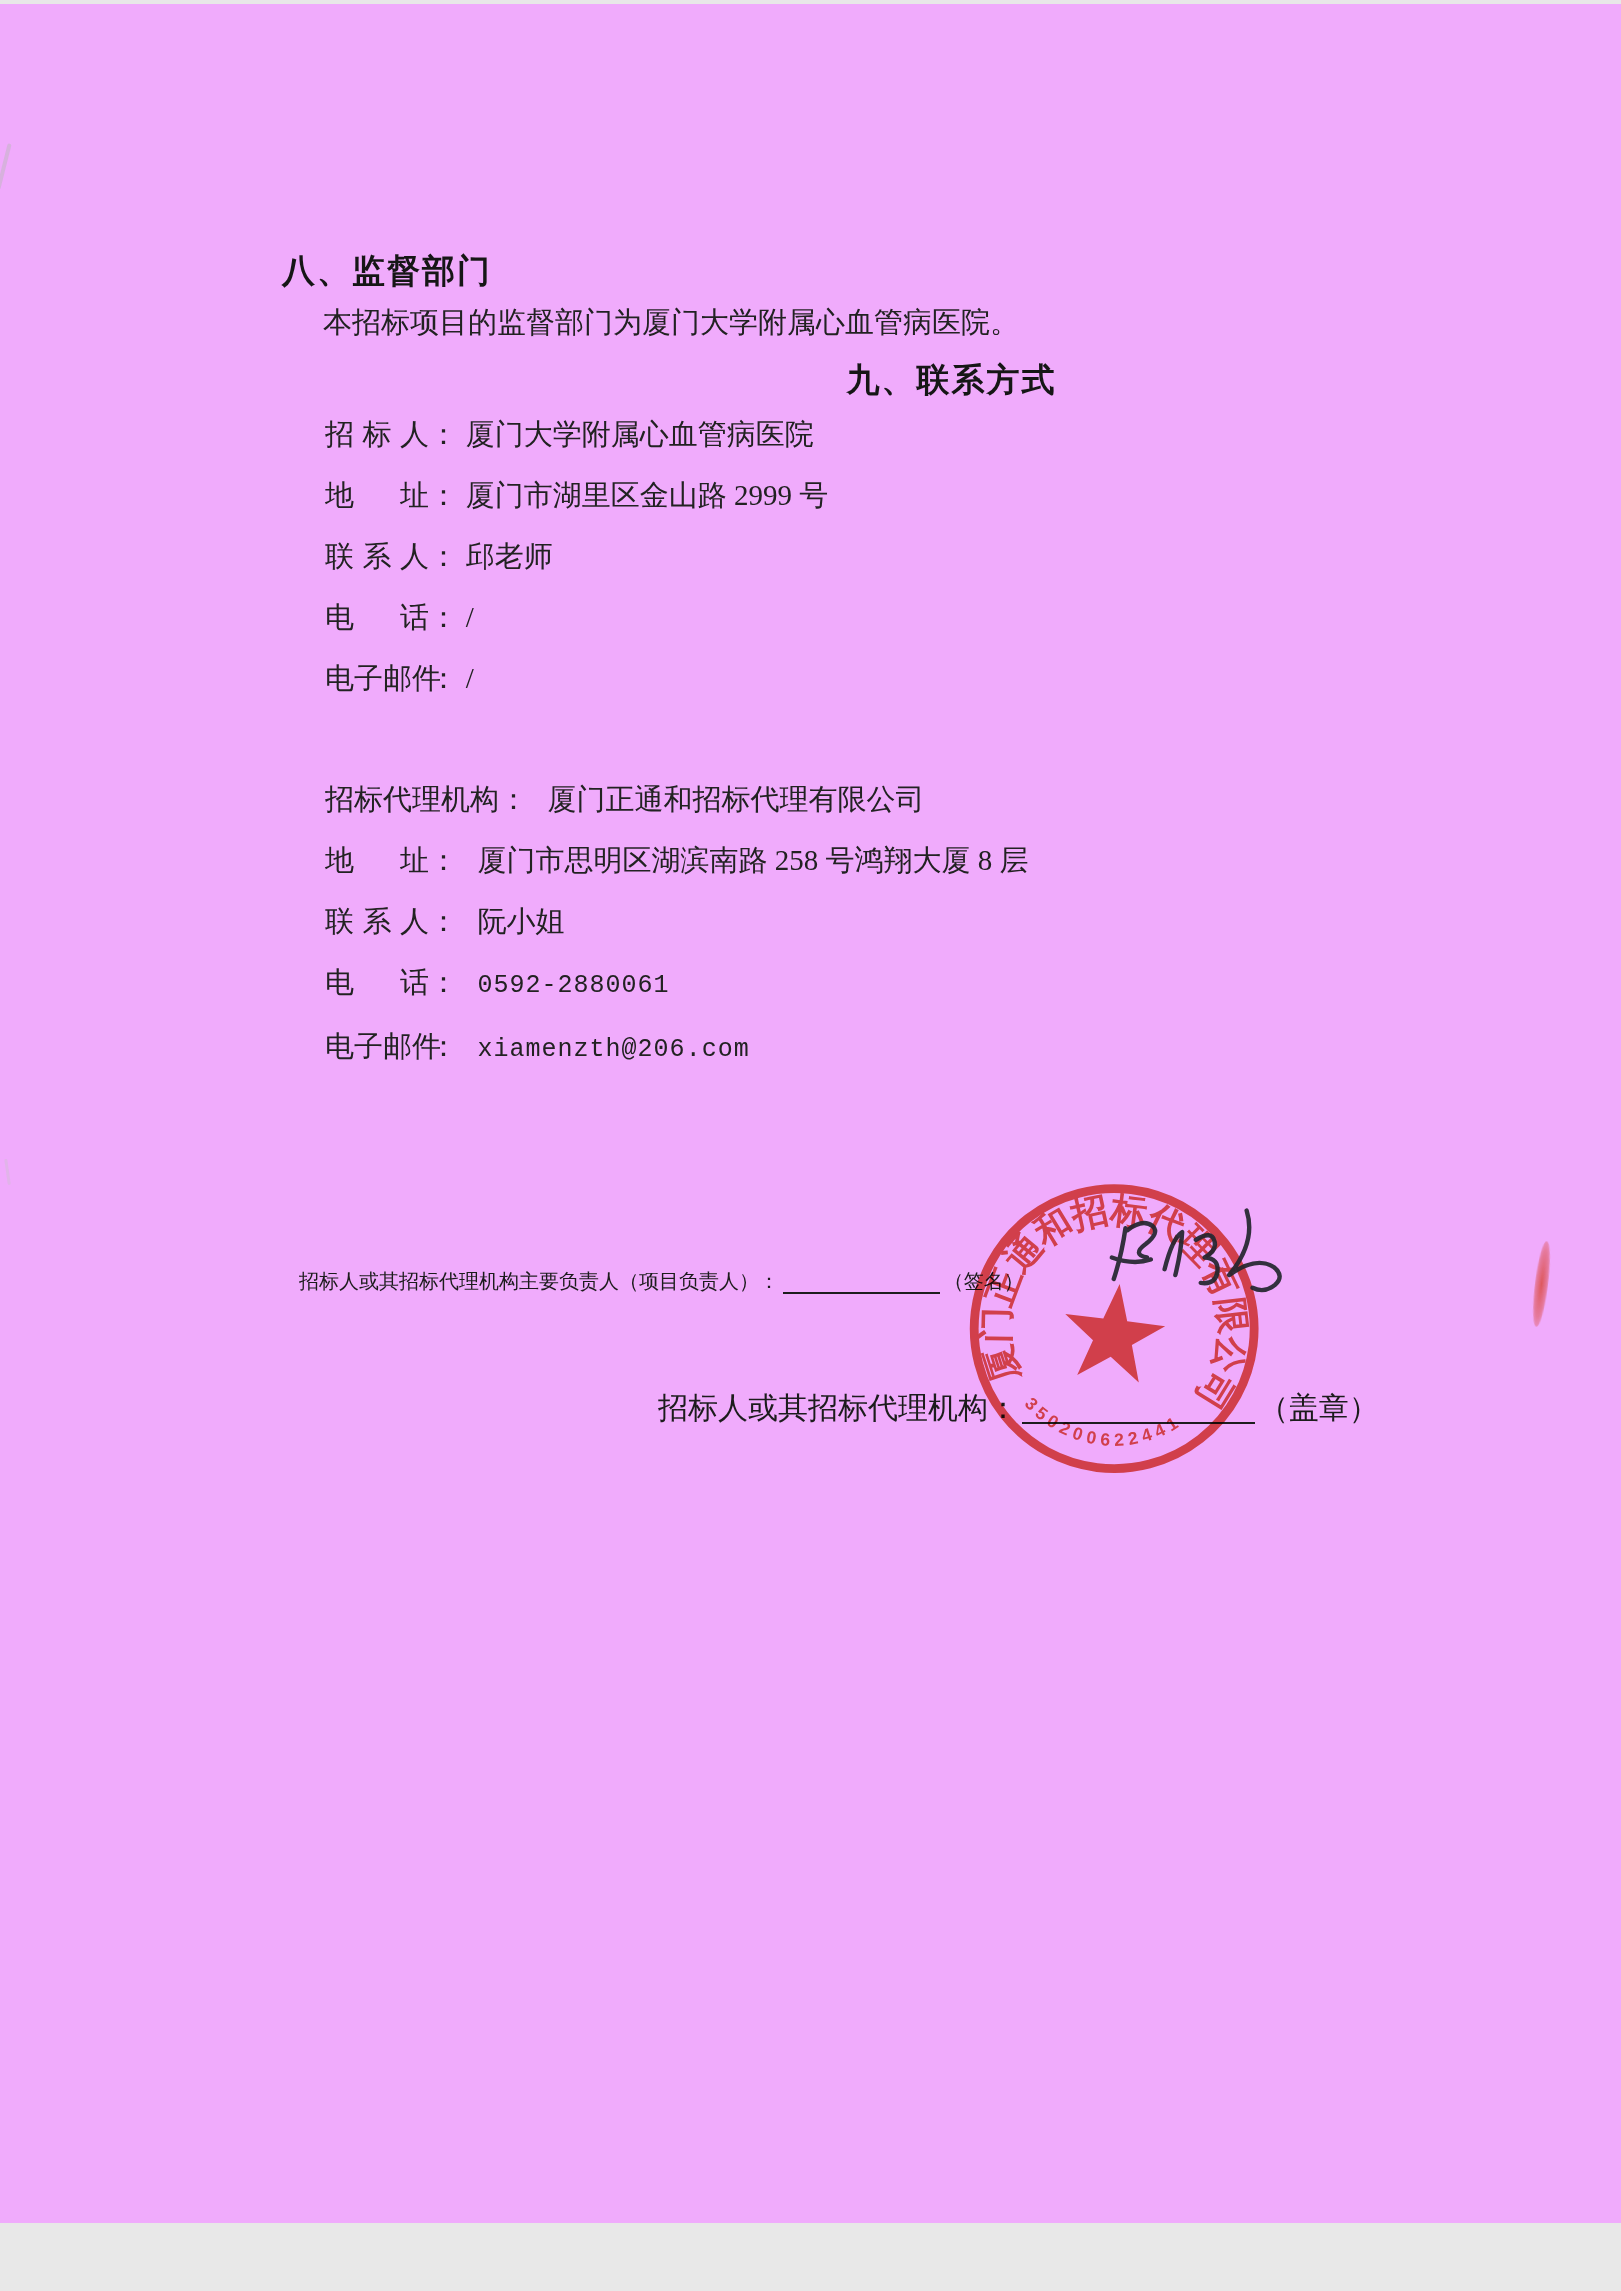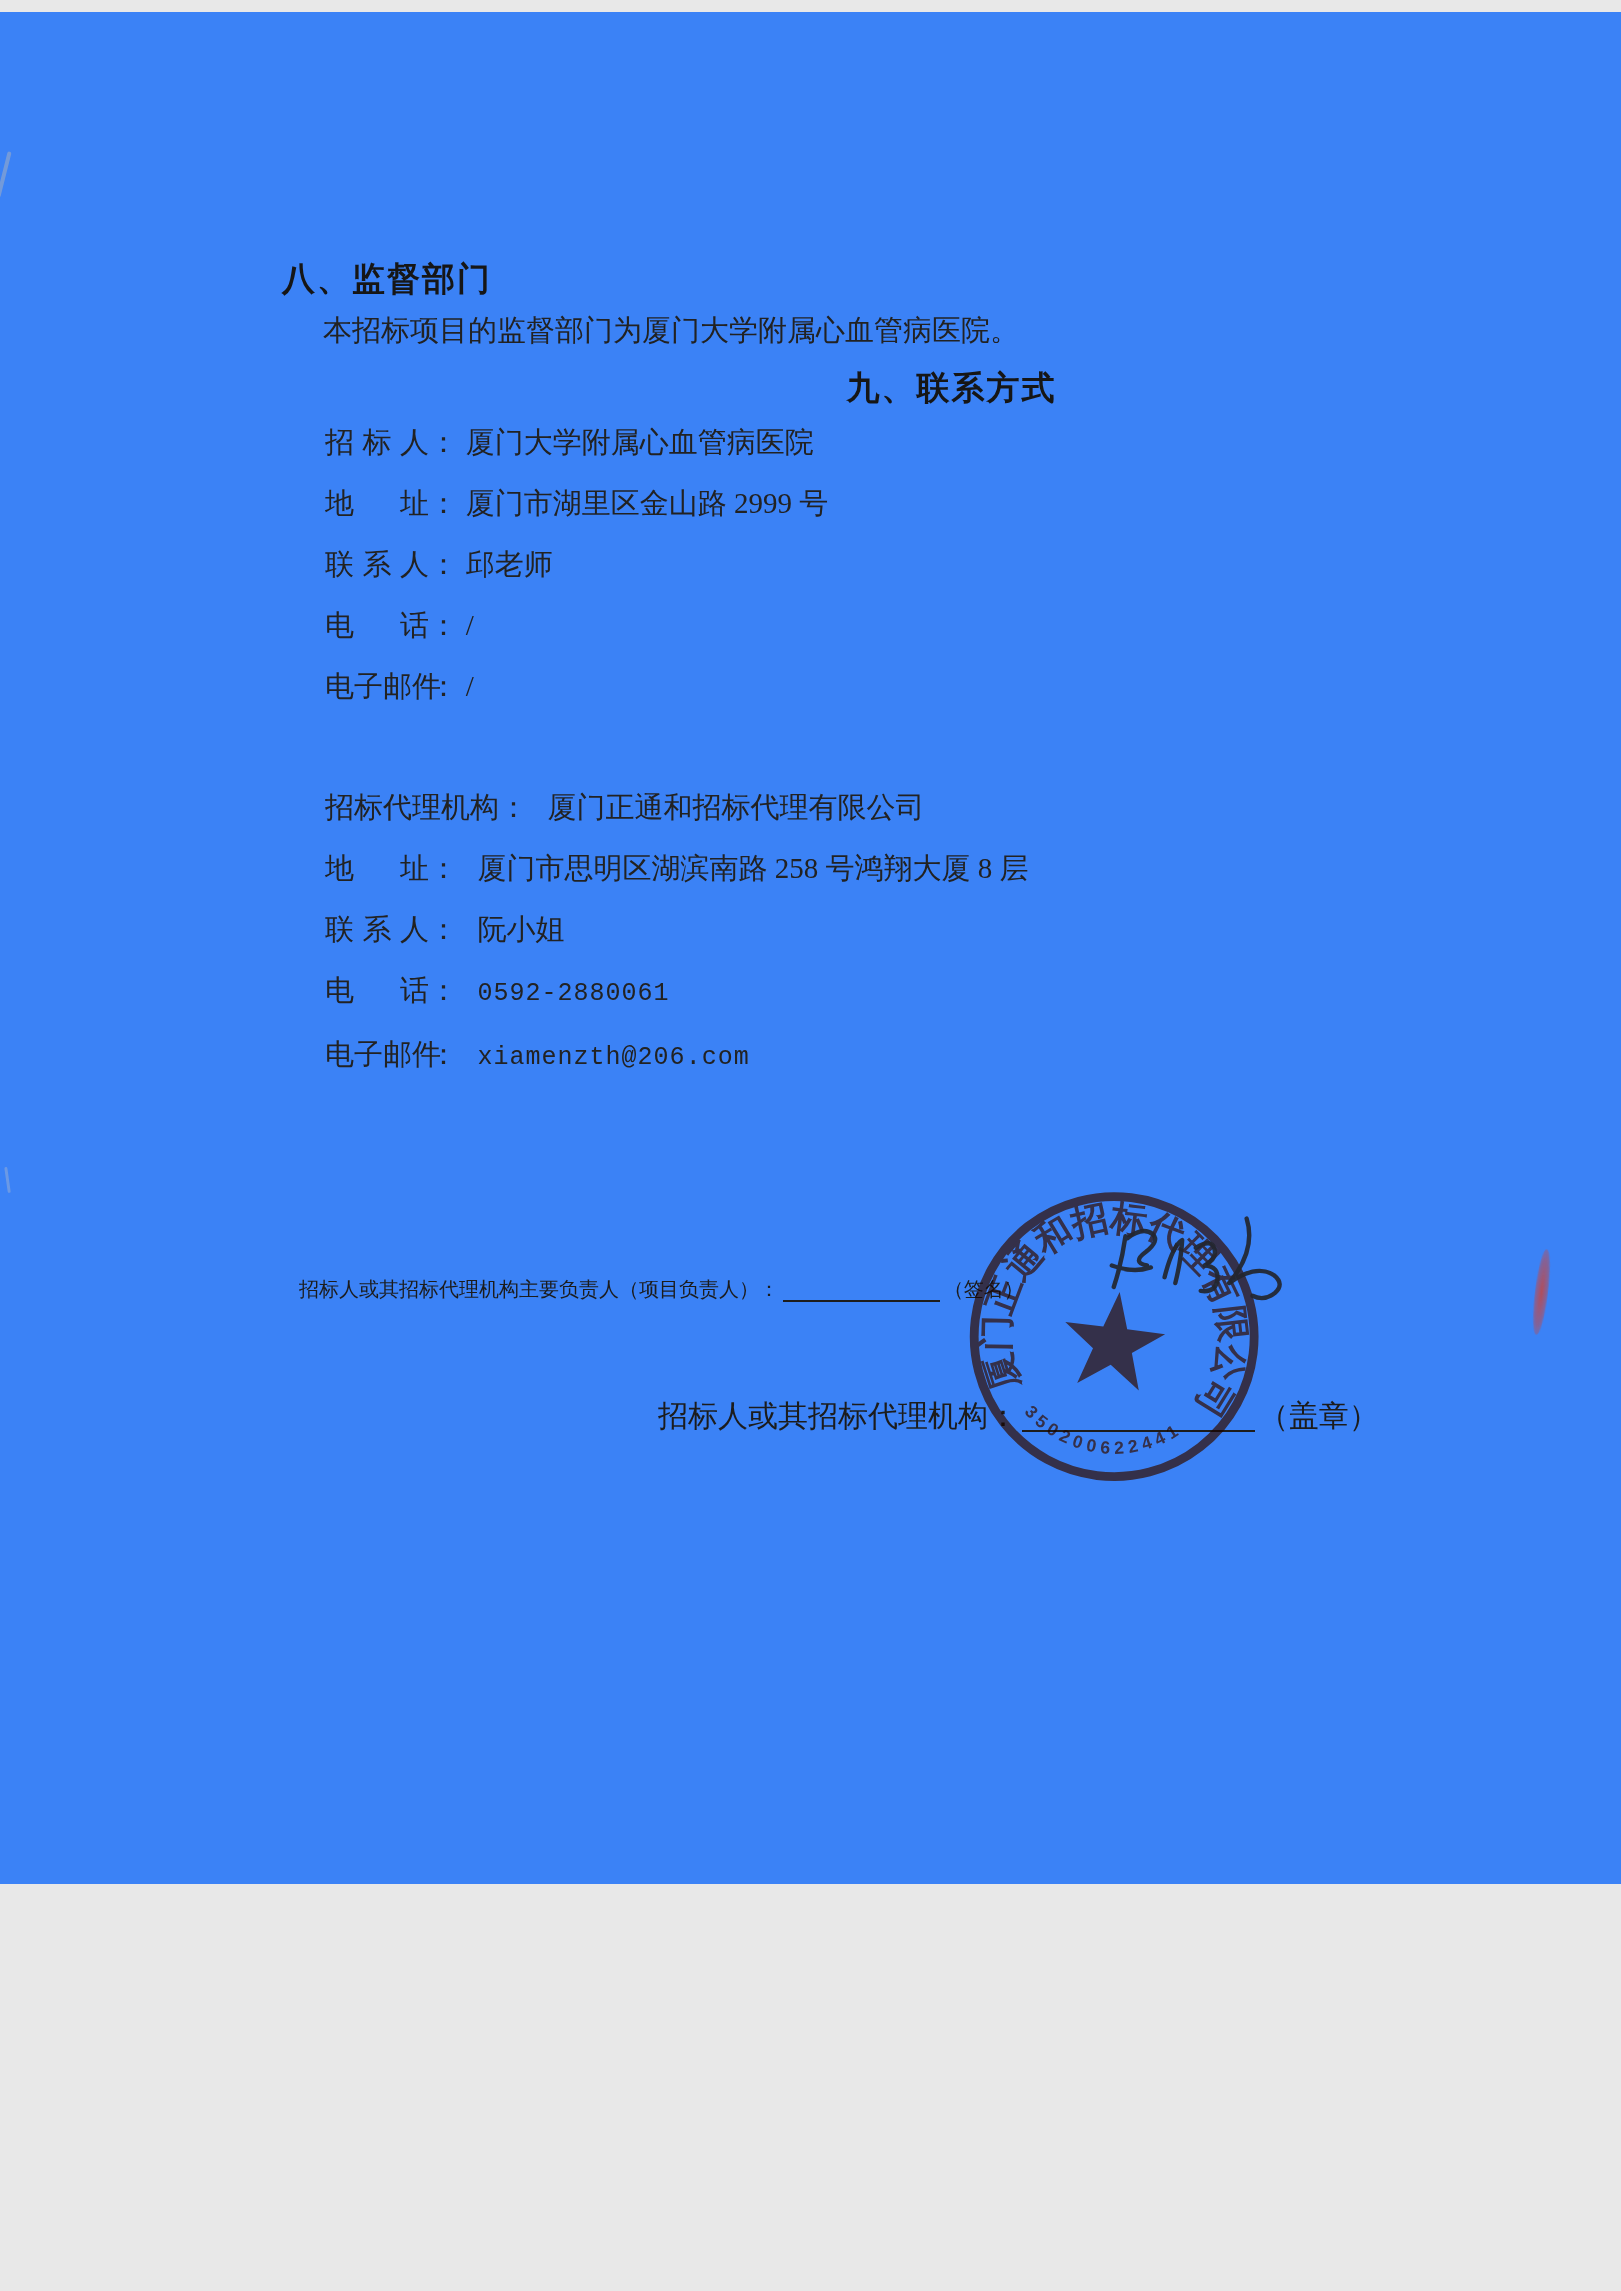--- a/index.html
+++ b/index.html
@@ -1,20 +1,20 @@
 <!DOCTYPE html>
 <html><head>
 <meta charset="utf-8">
 <style>
   html,body{margin:0;padding:0;background:#e8e8e8;}
   .page{
     position:relative;
-    width:1621px;height:1872px;
-    margin:12px auto;
-    background:#3b82f6;
+    width:1621px;height:2219px;
+    margin:4px auto;
+    background:#f0abfc;
     overflow:hidden;
     font-family:"Liberation Serif","DejaVu Serif",serif;
     color:#1e1e1e;
   }
   .content{position:absolute;inset:0;z-index:1;}
   .h-sec{
     font-family:"Liberation Sans","DejaVu Sans",sans-serif;
     font-weight:bold;font-size:33px;line-height:43px;
     letter-spacing:2px;color:#161616;
   }

